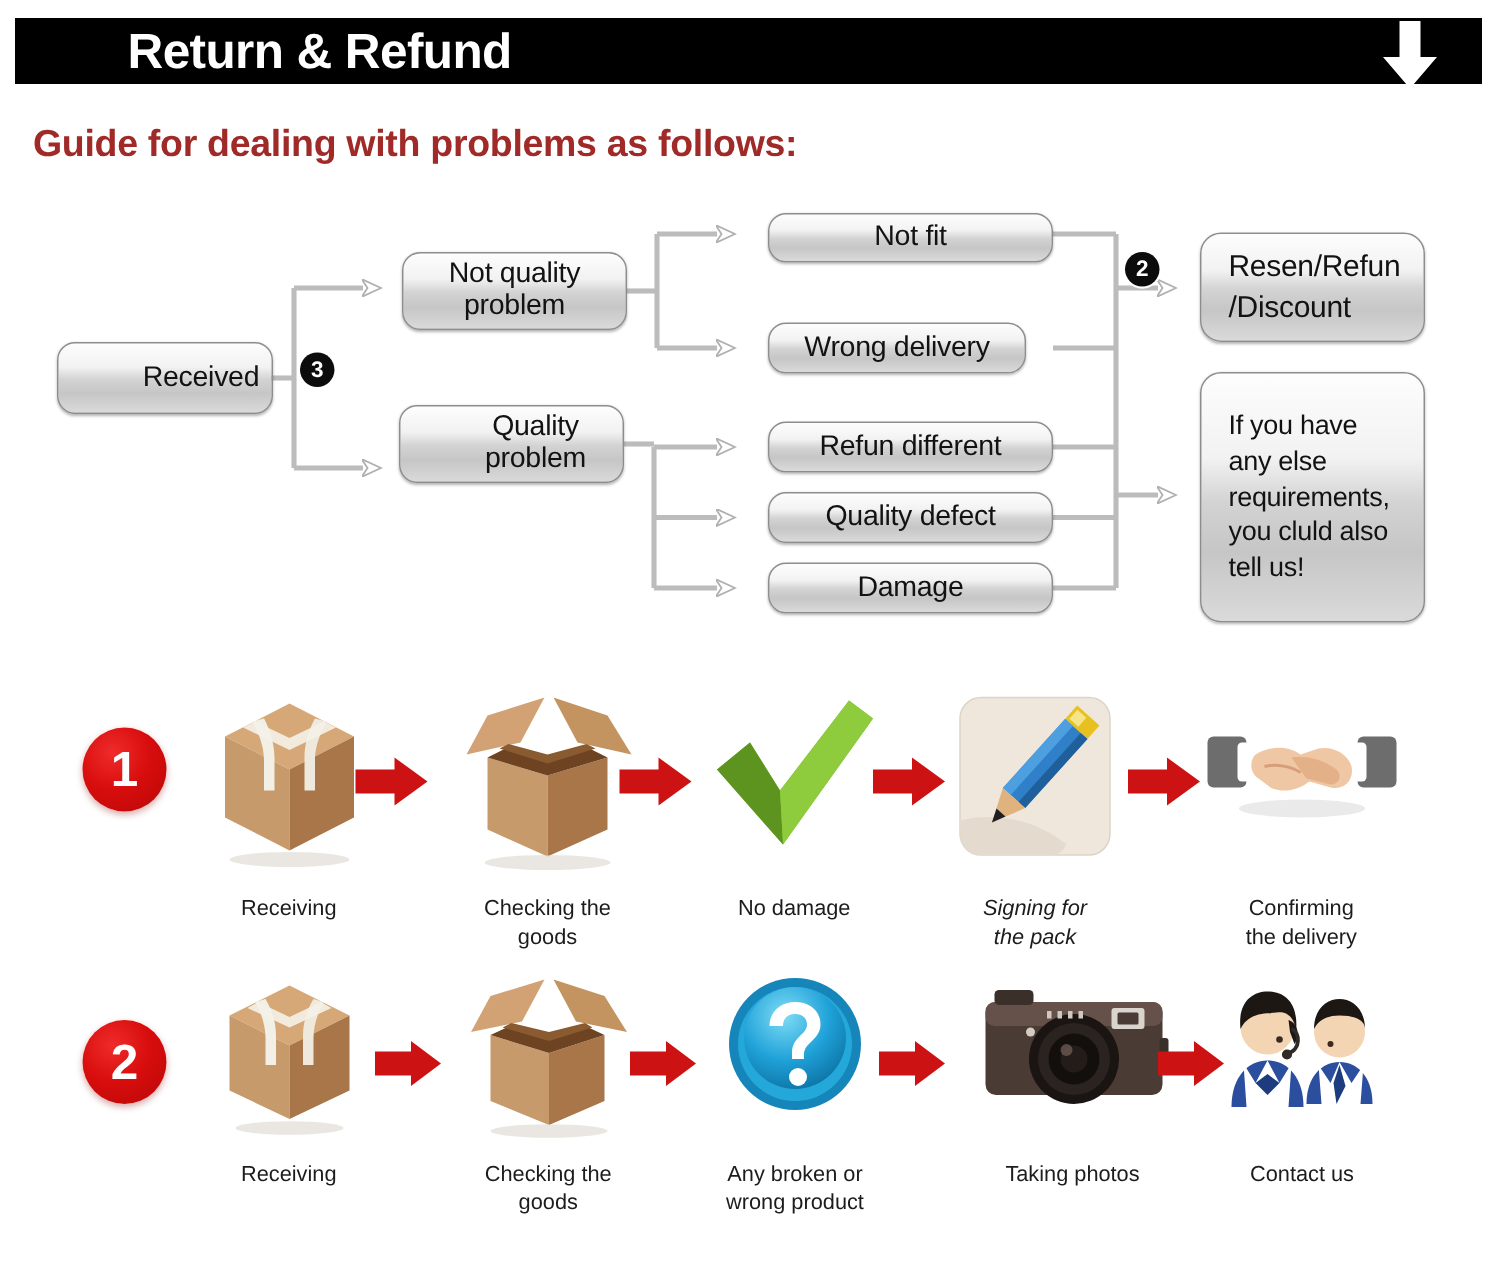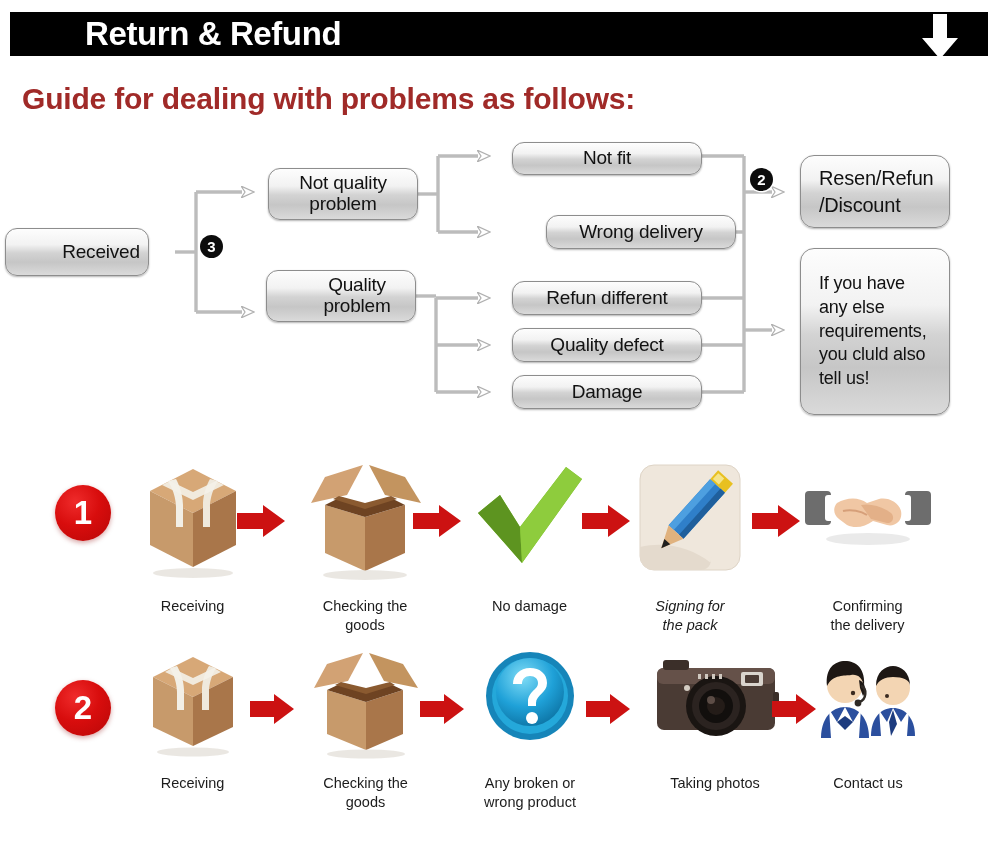--- a/index.html
+++ b/index.html
@@ -43,21 +43,21 @@
     top: 14px;
     width: 40px;
     height: 46px;
   }
 
   
   #guide-heading {
     position: absolute;
     left: 22px;
     top: 82px;
-    font-size: 30px;
+    font-size: 25px;
     font-weight: bold;
     color: #a02a28;
     letter-spacing: -0.2px;
     white-space: nowrap;
   }
 
   
   #flowchart {
     position: absolute;
     left: 0;
@@ -191,41 +191,41 @@
       <path d="M702,102 L744,102"></path>
       <path d="M702,168 L744,168"></path>
       <path d="M702,215 L744,215"></path>
       <path d="M702,262 L744,262"></path>
       <path d="M744,26 L744,262"></path>
       <path d="M744,62 L772,62" marker-end="url(#ah)"></path>
       <path d="M744,200 L772,200" marker-end="url(#ah)"></path>
     </g>
   </svg>
 
-  <div class="fbox" style="left:5px; top:98px; width:144px; height:48px;padding-left:48px;">
+  <div class="fbox" style="left:38px; top:98px; width:144px; height:48px;padding-left:48px;">
     <span>Received</span>
   </div>
   <div class="badge" style="left:200px; top:105px;">
     <span>3</span>
   </div>
 
   <div class="fbox" style="left:268px; top:38px; width:150px; height:52px;">
     <span class="ml" style="white-space: pre-line;">Not quality
 problem</span>
   </div>
 
   <div class="fbox" style="left:266px; top:140px; width:150px; height:52px;">
     <span class="ml" style="white-space: pre-line; margin-left: 32px;">Quality
 problem</span>
   </div>
 
   <div class="fbox" style="left:512px; top:12px; width:190px; height:33px;">
     <span>Not fit</span>
   </div>
-  <div class="fbox" style="left:512px; top:85px; width:190px; height:34px;margin-left:34px;">
+  <div class="fbox" style="left:512px; top:85px; width:172px; height:34px;">
     <span>Wrong delivery</span>
   </div>
   <div class="fbox" style="left:512px; top:151px; width:190px; height:34px;">
     <span>Refun different</span>
   </div>
   <div class="fbox" style="left:512px; top:198px; width:190px; height:34px;">
     <span>Quality defect</span>
   </div>
   <div class="fbox" style="left:512px; top:245px; width:190px; height:34px;">
     <span>Damage</span>

